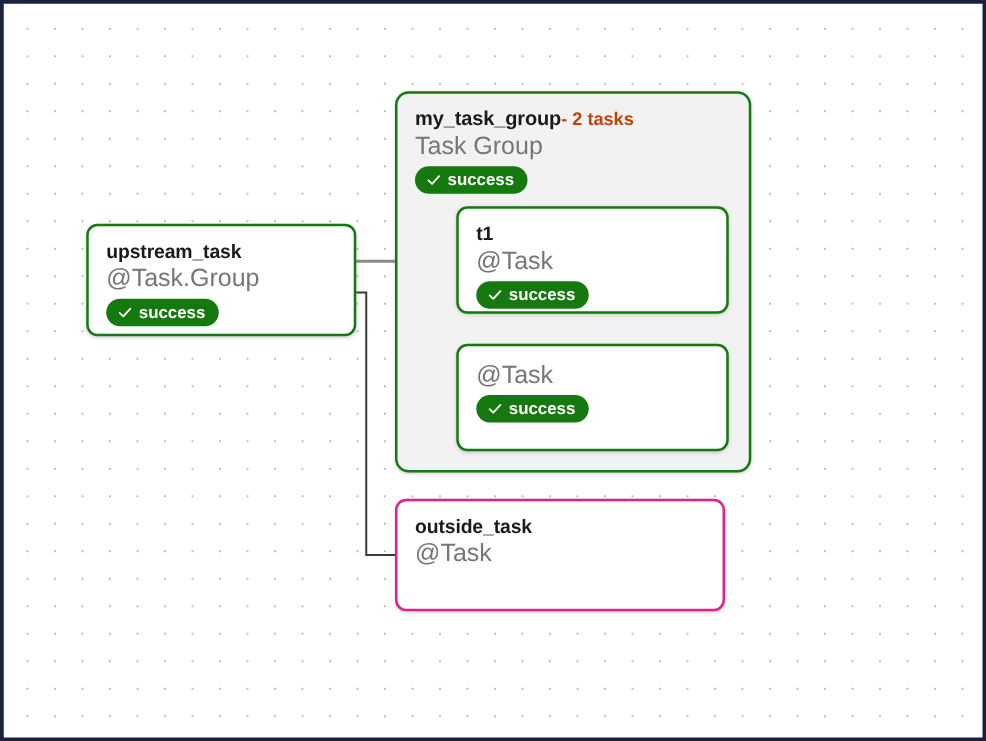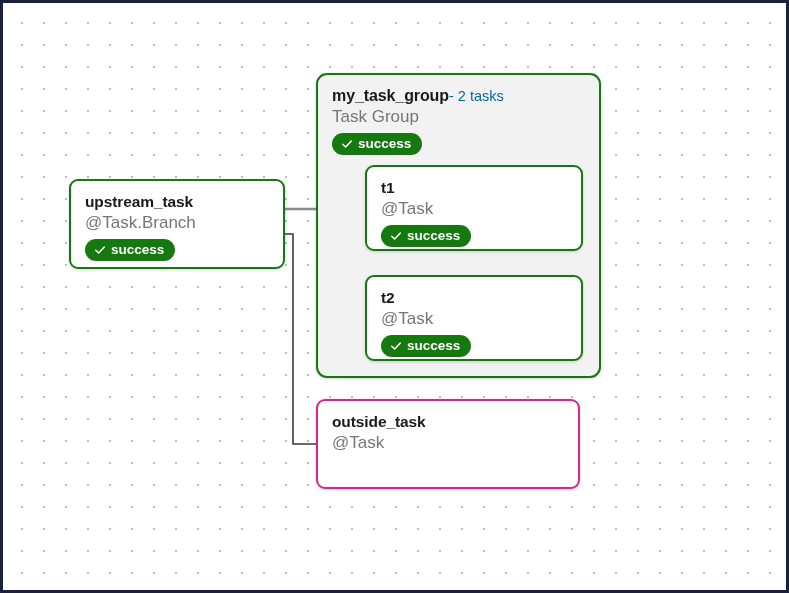--- a/index.html
+++ b/index.html
@@ -48,21 +48,21 @@
   }
   .node-title {
     font-size: 15.5px;
     font-weight: bold;
     color: #1a1a1a;
     letter-spacing: -0.1px;
     line-height: 19px;
     white-space: nowrap;
   }
   .node-type {
-    font-size: 17px;
+    font-size: 20px;
     color: #767676;
     line-height: 20px;
     margin-top: 2px;
     white-space: nowrap;
   }
 
   
   .badge {
     display: inline-flex;
     align-items: center;
@@ -107,22 +107,22 @@
     padding: 11px 14px 0 14px;
   }
   #group-title-row {
     display: flex;
     align-items: baseline;
     justify-content: flex-start;
   }
   #group-title-row .node-title { font-size: 16px; }
   #task-count {
     font-size: 14.5px;
-    color: #0369a1;
-    font-weight: normal;
+    color: #c2410c;
+    font-weight: bold;
     white-space: nowrap;
   }
 
   
   #node-t1 {
     left: 362px; top: 162px; width: 218px; height: 86px;
     border: 2.5px solid #16790f;
   }
   #node-t2 {
     left: 362px; top: 272px; width: 218px; height: 86px;
@@ -178,35 +178,34 @@
       <span class="badge-icon">
         <svg width="12" height="12" viewBox="0 0 14 14">
           <path d="M2 7.4 L5.4 10.6 L12 3.4" fill="none" stroke="#ffffff" stroke-width="1.7" stroke-linecap="round" stroke-linejoin="round"></path>
         </svg>
       </span>
       <span>success</span>
     </div>
   </div>
 
   <div class="node" id="node-t2">
-    <div class="node-title">t2</div>
     <div class="node-type">@Task</div>
     <div class="badge success">
       <span class="badge-icon">
         <svg width="12" height="12" viewBox="0 0 14 14">
           <path d="M2 7.4 L5.4 10.6 L12 3.4" fill="none" stroke="#ffffff" stroke-width="1.7" stroke-linecap="round" stroke-linejoin="round"></path>
         </svg>
       </span>
       <span>success</span>
     </div>
   </div>
 
   <div class="node" id="node-upstream">
     <div class="node-title">upstream_task</div>
-    <div class="node-type">@Task.Branch</div>
+    <div class="node-type">@Task.Group</div>
     <div class="badge success">
       <span class="badge-icon">
         <svg width="12" height="12" viewBox="0 0 14 14">
           <path d="M2 7.4 L5.4 10.6 L12 3.4" fill="none" stroke="#ffffff" stroke-width="1.7" stroke-linecap="round" stroke-linejoin="round"></path>
         </svg>
       </span>
       <span>success</span>
     </div>
   </div>
 

